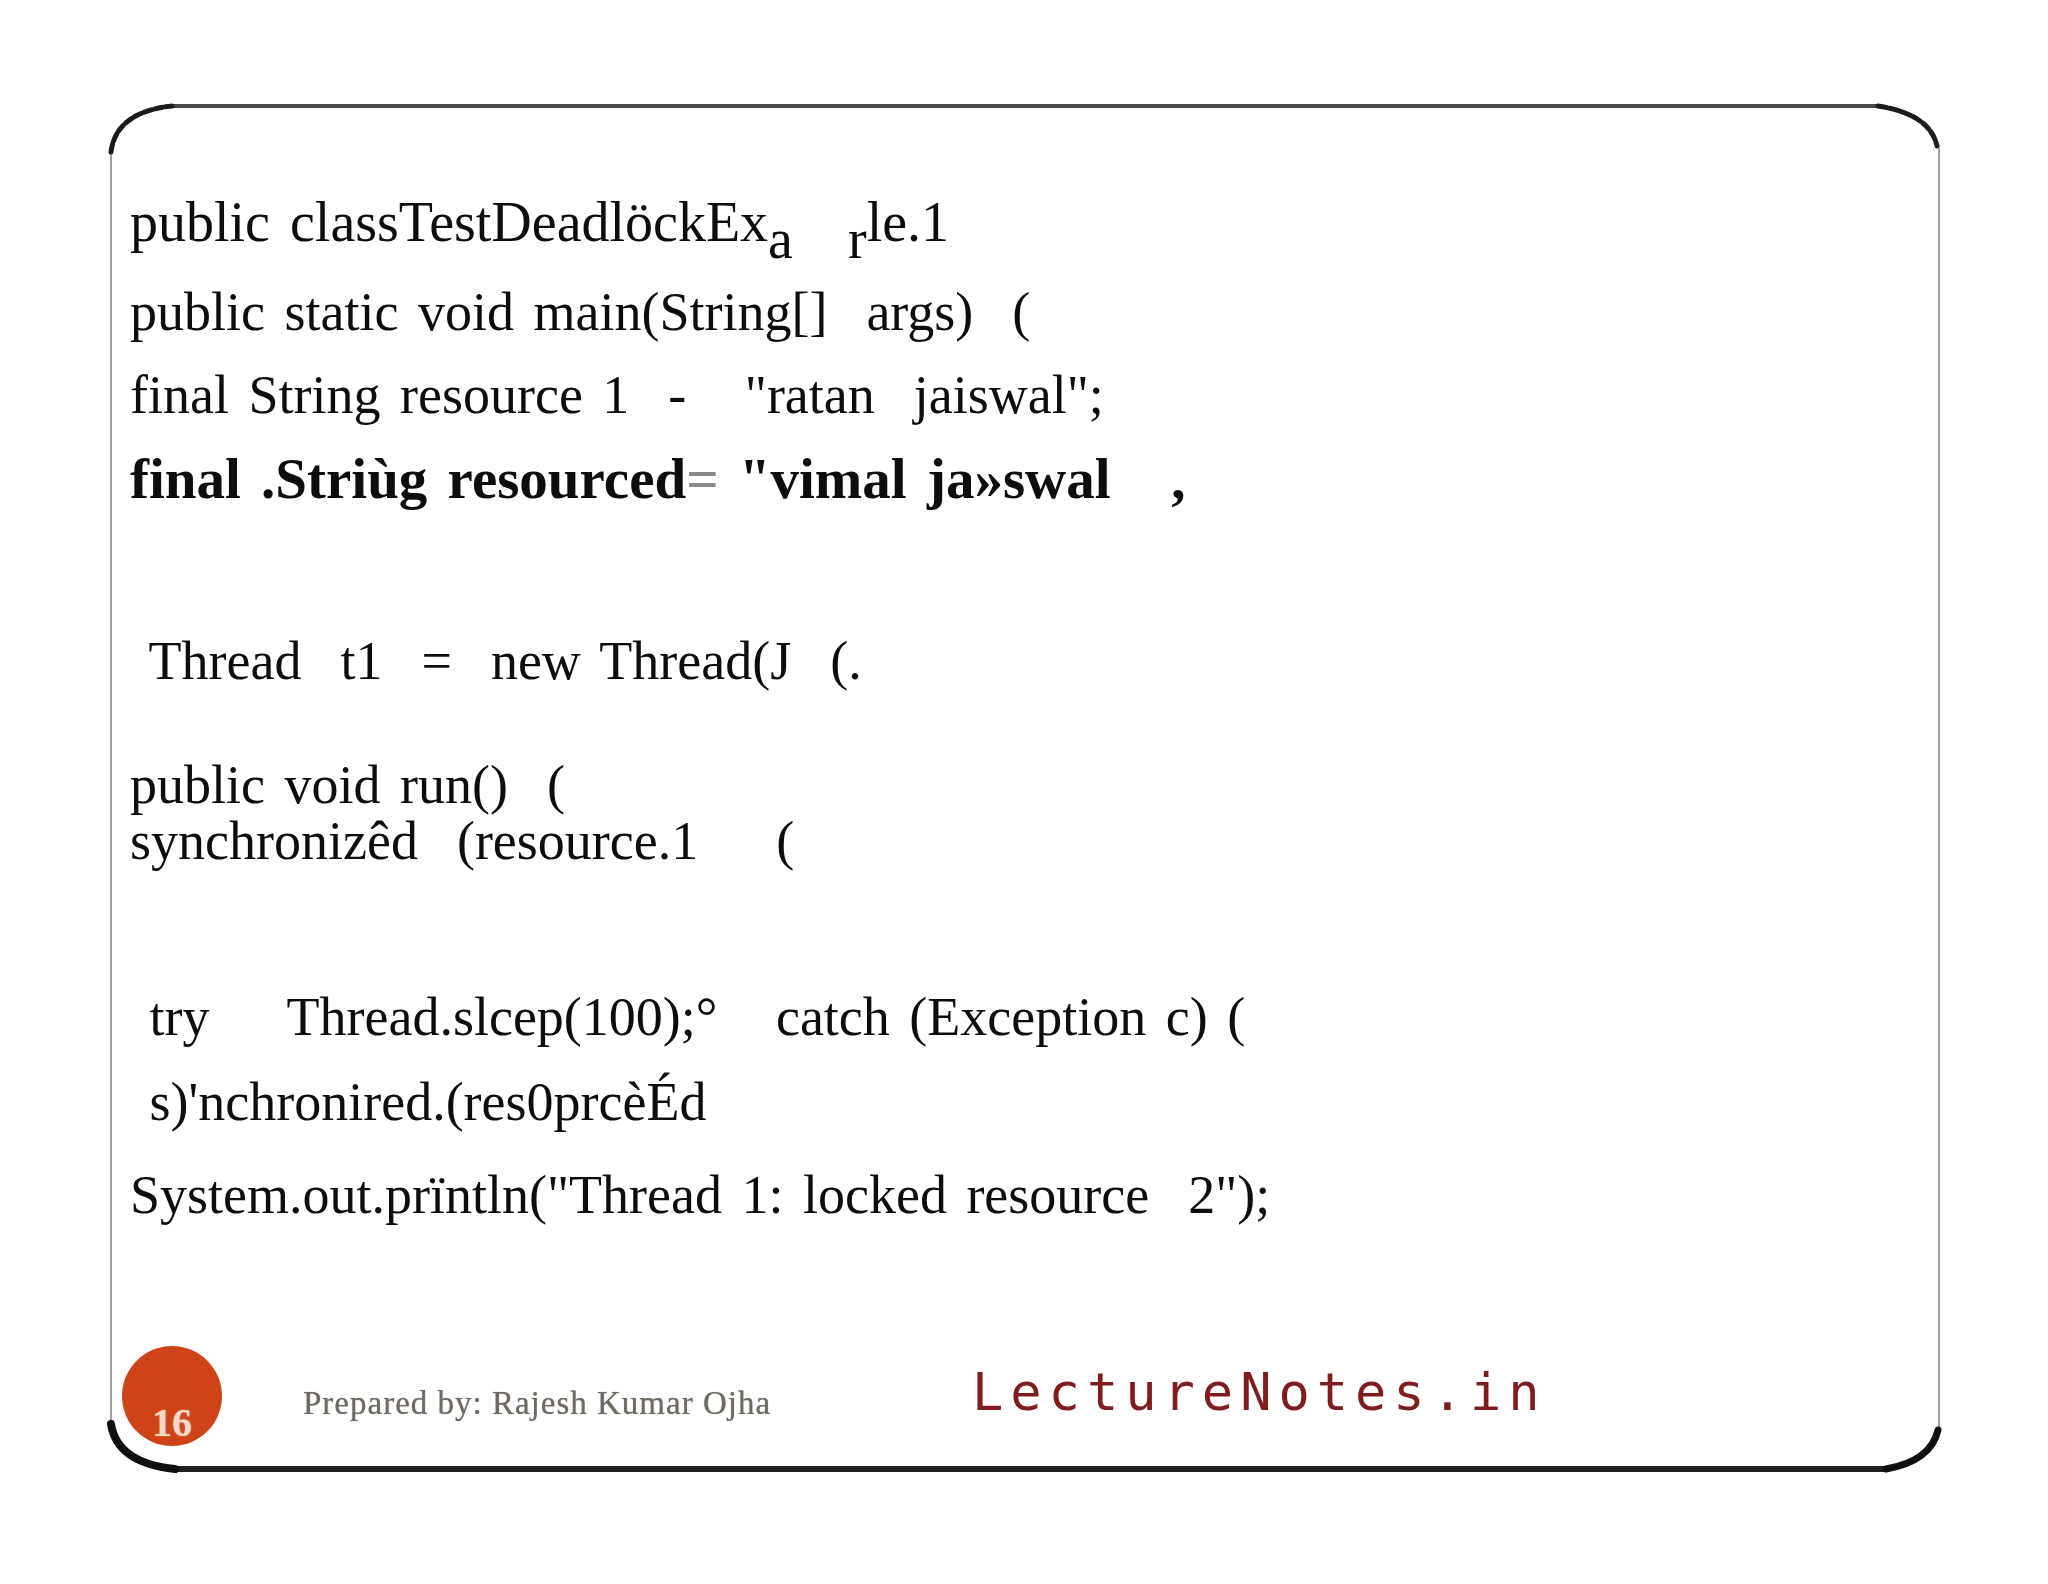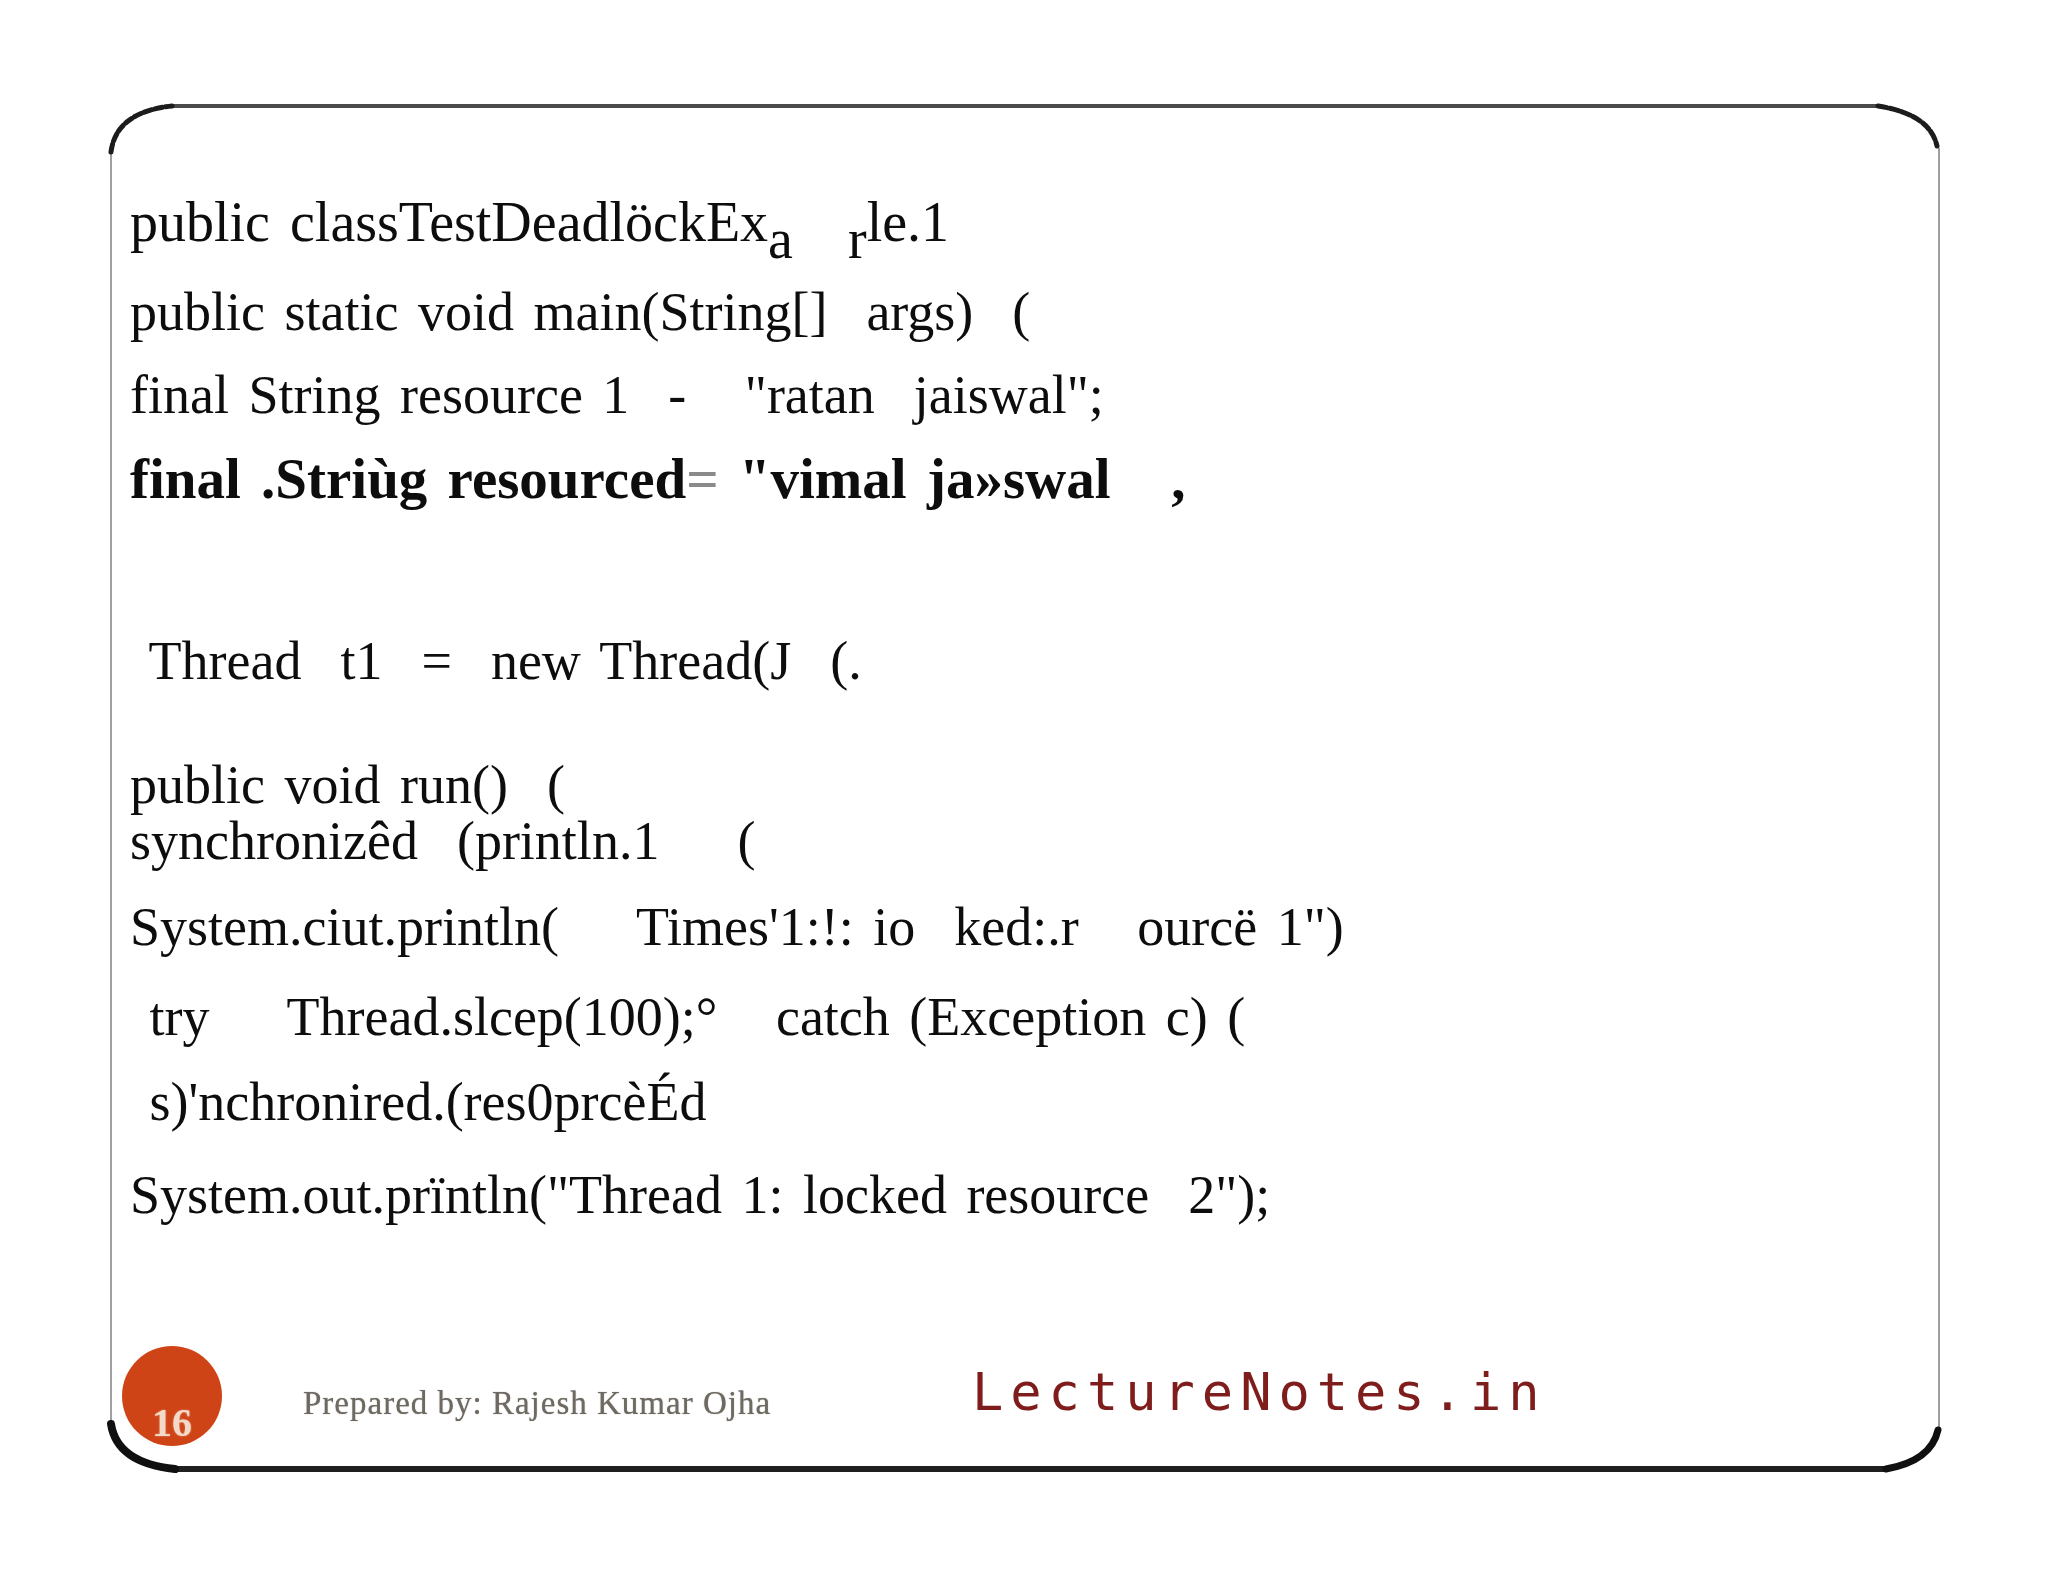--- a/index.html
+++ b/index.html
@@ -135,23 +135,22 @@
 
     <div class="code-line l2">final String resource 1  -   "ratan  jaiswal";</div>
 
     <div class="code-line l3 bold-line"><span>final .Striùg resourced</span><span class="eq-gray">=</span><span> "vimal ja»swal   ,</span></div>
 
 
     <div class="code-line l5"> Thread  t1  =  new Thread(J  (.</div>
 
     <div class="code-line l6">public void run()  (</div>
 
-    <div class="code-line l7">synchronizêd  (println.1    (</div>
+    <div class="code-line l7">synchronizêd  (resource.1    (</div>
 
-    <div class="code-line l8">System.ciut.println(    Times'1:!: io  ked:.r   ourcë 1")</div>
 
     <div class="code-line l9"> try    Thread.slcep(100);°   catch (Exception c) (</div>
 
     <div class="code-line l10"> s)'nchronired.(res0prcèÉd</div>
 
     <div class="code-line l11">System.out.prïntln("Thread 1: locked resource  2");</div>
 
   </div>
 
   <div class="page-badge">

